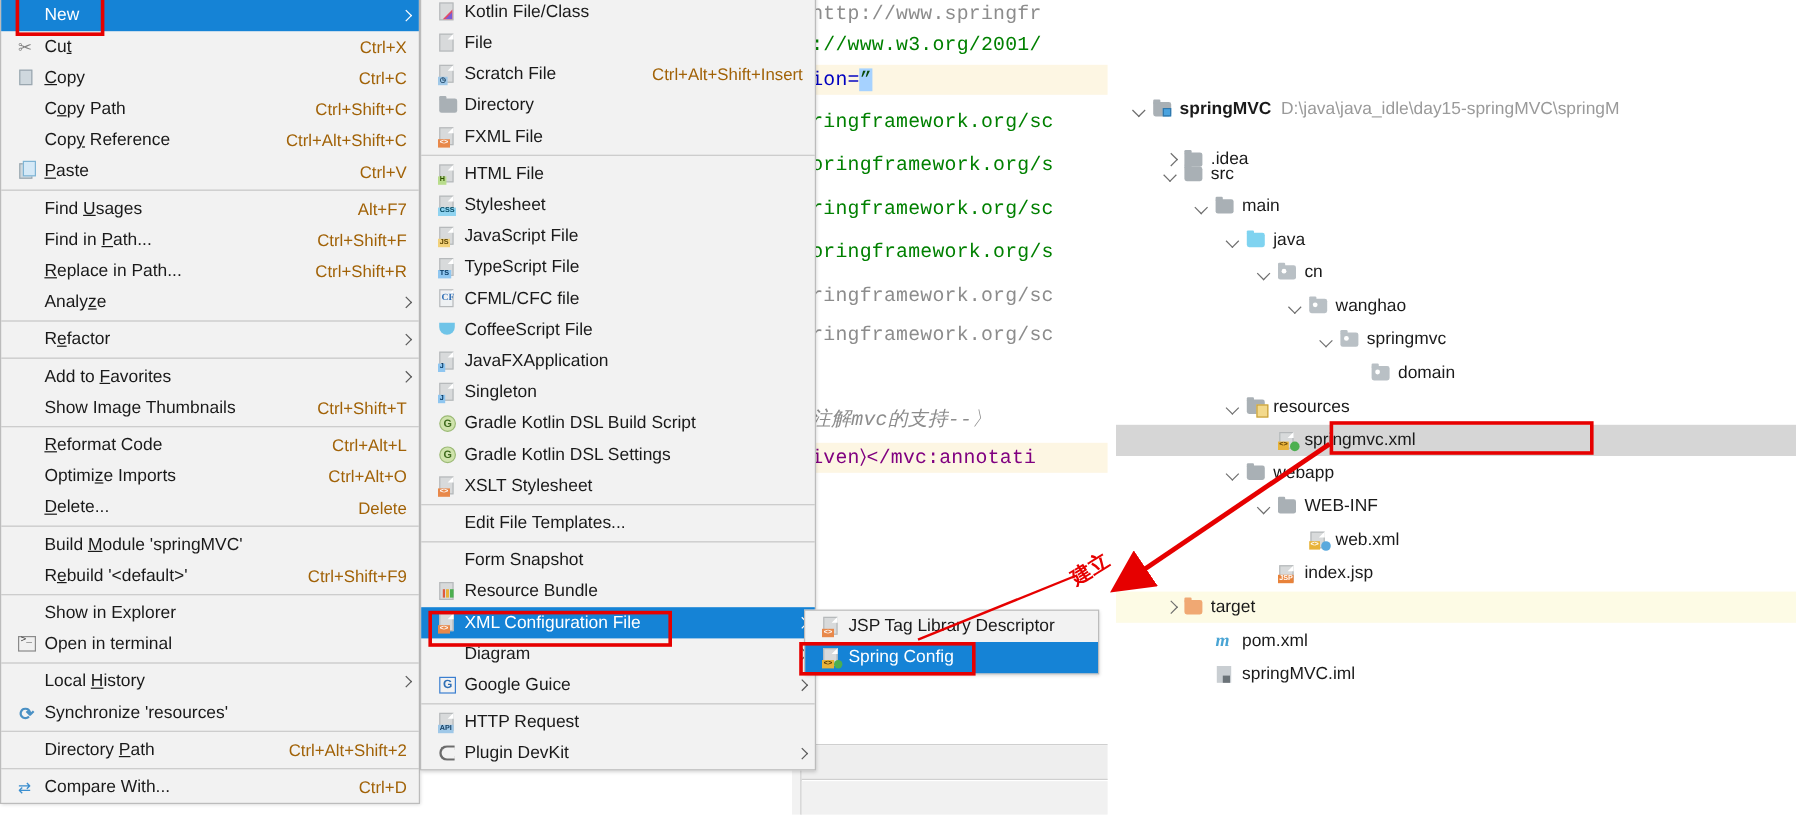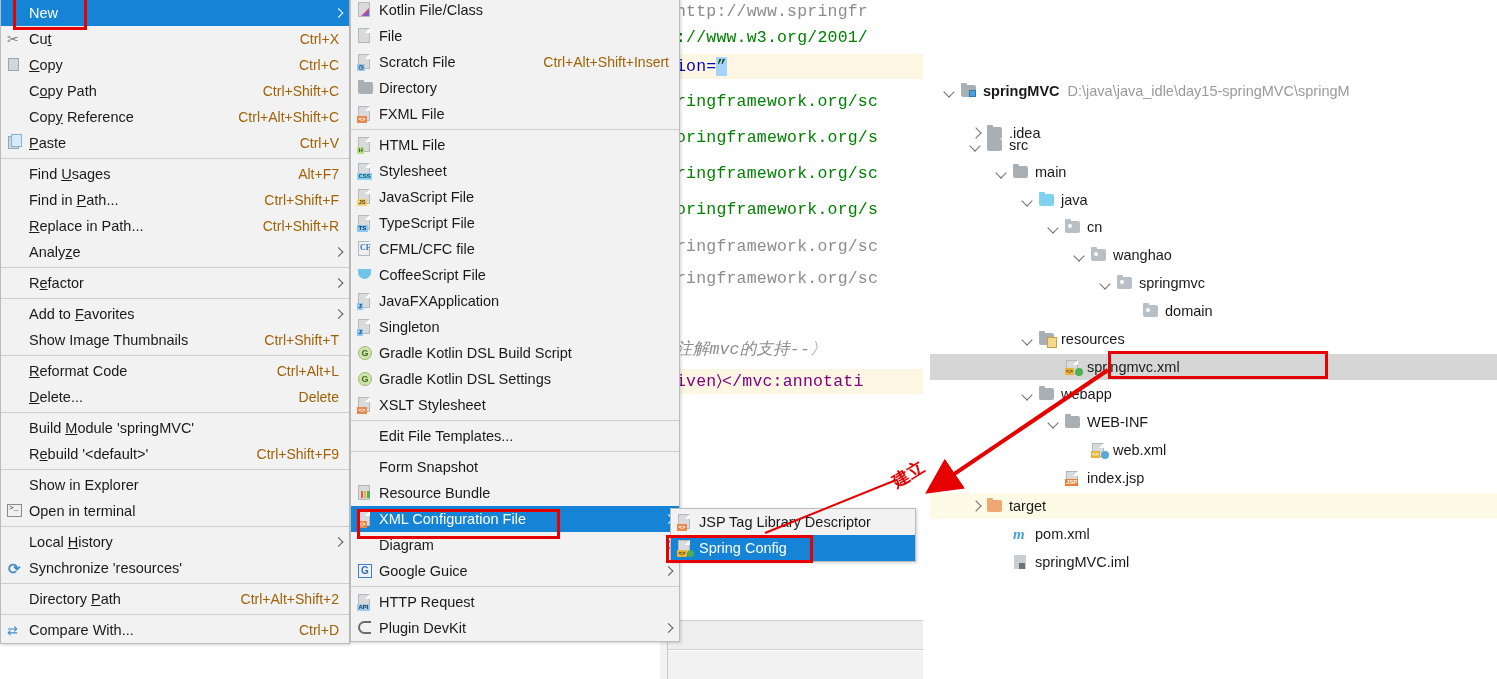--- a/index.html
+++ b/index.html
@@ -107,21 +107,21 @@
   .tpath { color:#9a9a9a; margin-left:8px; }
 
   
   .menu {
     position:absolute; background:#f2f2f2; border:1px solid #bcbcbc;
     font-size:14.5px; color:#1a1a1a;
     box-shadow: 1px 1px 3px rgba(0,0,0,.18);
   }
   .mi {
     position:relative; height:26px; display:flex; align-items:center;
-    padding-left: 4px; white-space:nowrap;
+    padding-left: 12px; white-space:nowrap;
   }
   .mi.sel { background:#1583d6; color:#ffffff; }
   .mi-icon { width:20px; flex:0 0 20px; height:18px; position:relative; margin-right:4px; }
   .mi-label { flex:1 1 auto; }
   .mi-label u { text-decoration: underline; }
   .mi-key { color:#a16207; padding-left:18px; padding-right:10px; font-size:14px; }
   .mi-arrow { position:absolute; right:7px; top:50%; transform:translateY(-50%);
               width:7px;height:7px;border-right:1.8px solid #5a5a5a;border-top:1.8px solid #5a5a5a;
               transform:translateY(-50%) rotate(45deg); }
   .mi.sel .mi-arrow { border-color:#ffffff; }
@@ -436,20 +436,25 @@
         <span class="mi-key">Ctrl+Shift+T</span>
       </div>
       <div class="msep"></div>
       <div class="mi">
         <span class="mi-icon"></span>
         <span class="mi-label"><u>R</u>eformat Code</span>
         <span class="mi-key">Ctrl+Alt+L</span>
       </div>
       <div class="mi">
         <span class="mi-icon"></span>
+        <span class="mi-label">Optimi<u>z</u>e Imports</span>
+        <span class="mi-key">Ctrl+Alt+O</span>
+      </div>
+      <div class="mi">
+        <span class="mi-icon"></span>
         <span class="mi-label"><u>D</u>elete...</span>
         <span class="mi-key">Delete</span>
       </div>
       <div class="msep"></div>
       <div class="mi">
         <span class="mi-icon"></span>
         <span class="mi-label">Build <u>M</u>odule 'springMVC'</span>
       </div>
       <div class="mi">
         <span class="mi-icon"></span>

